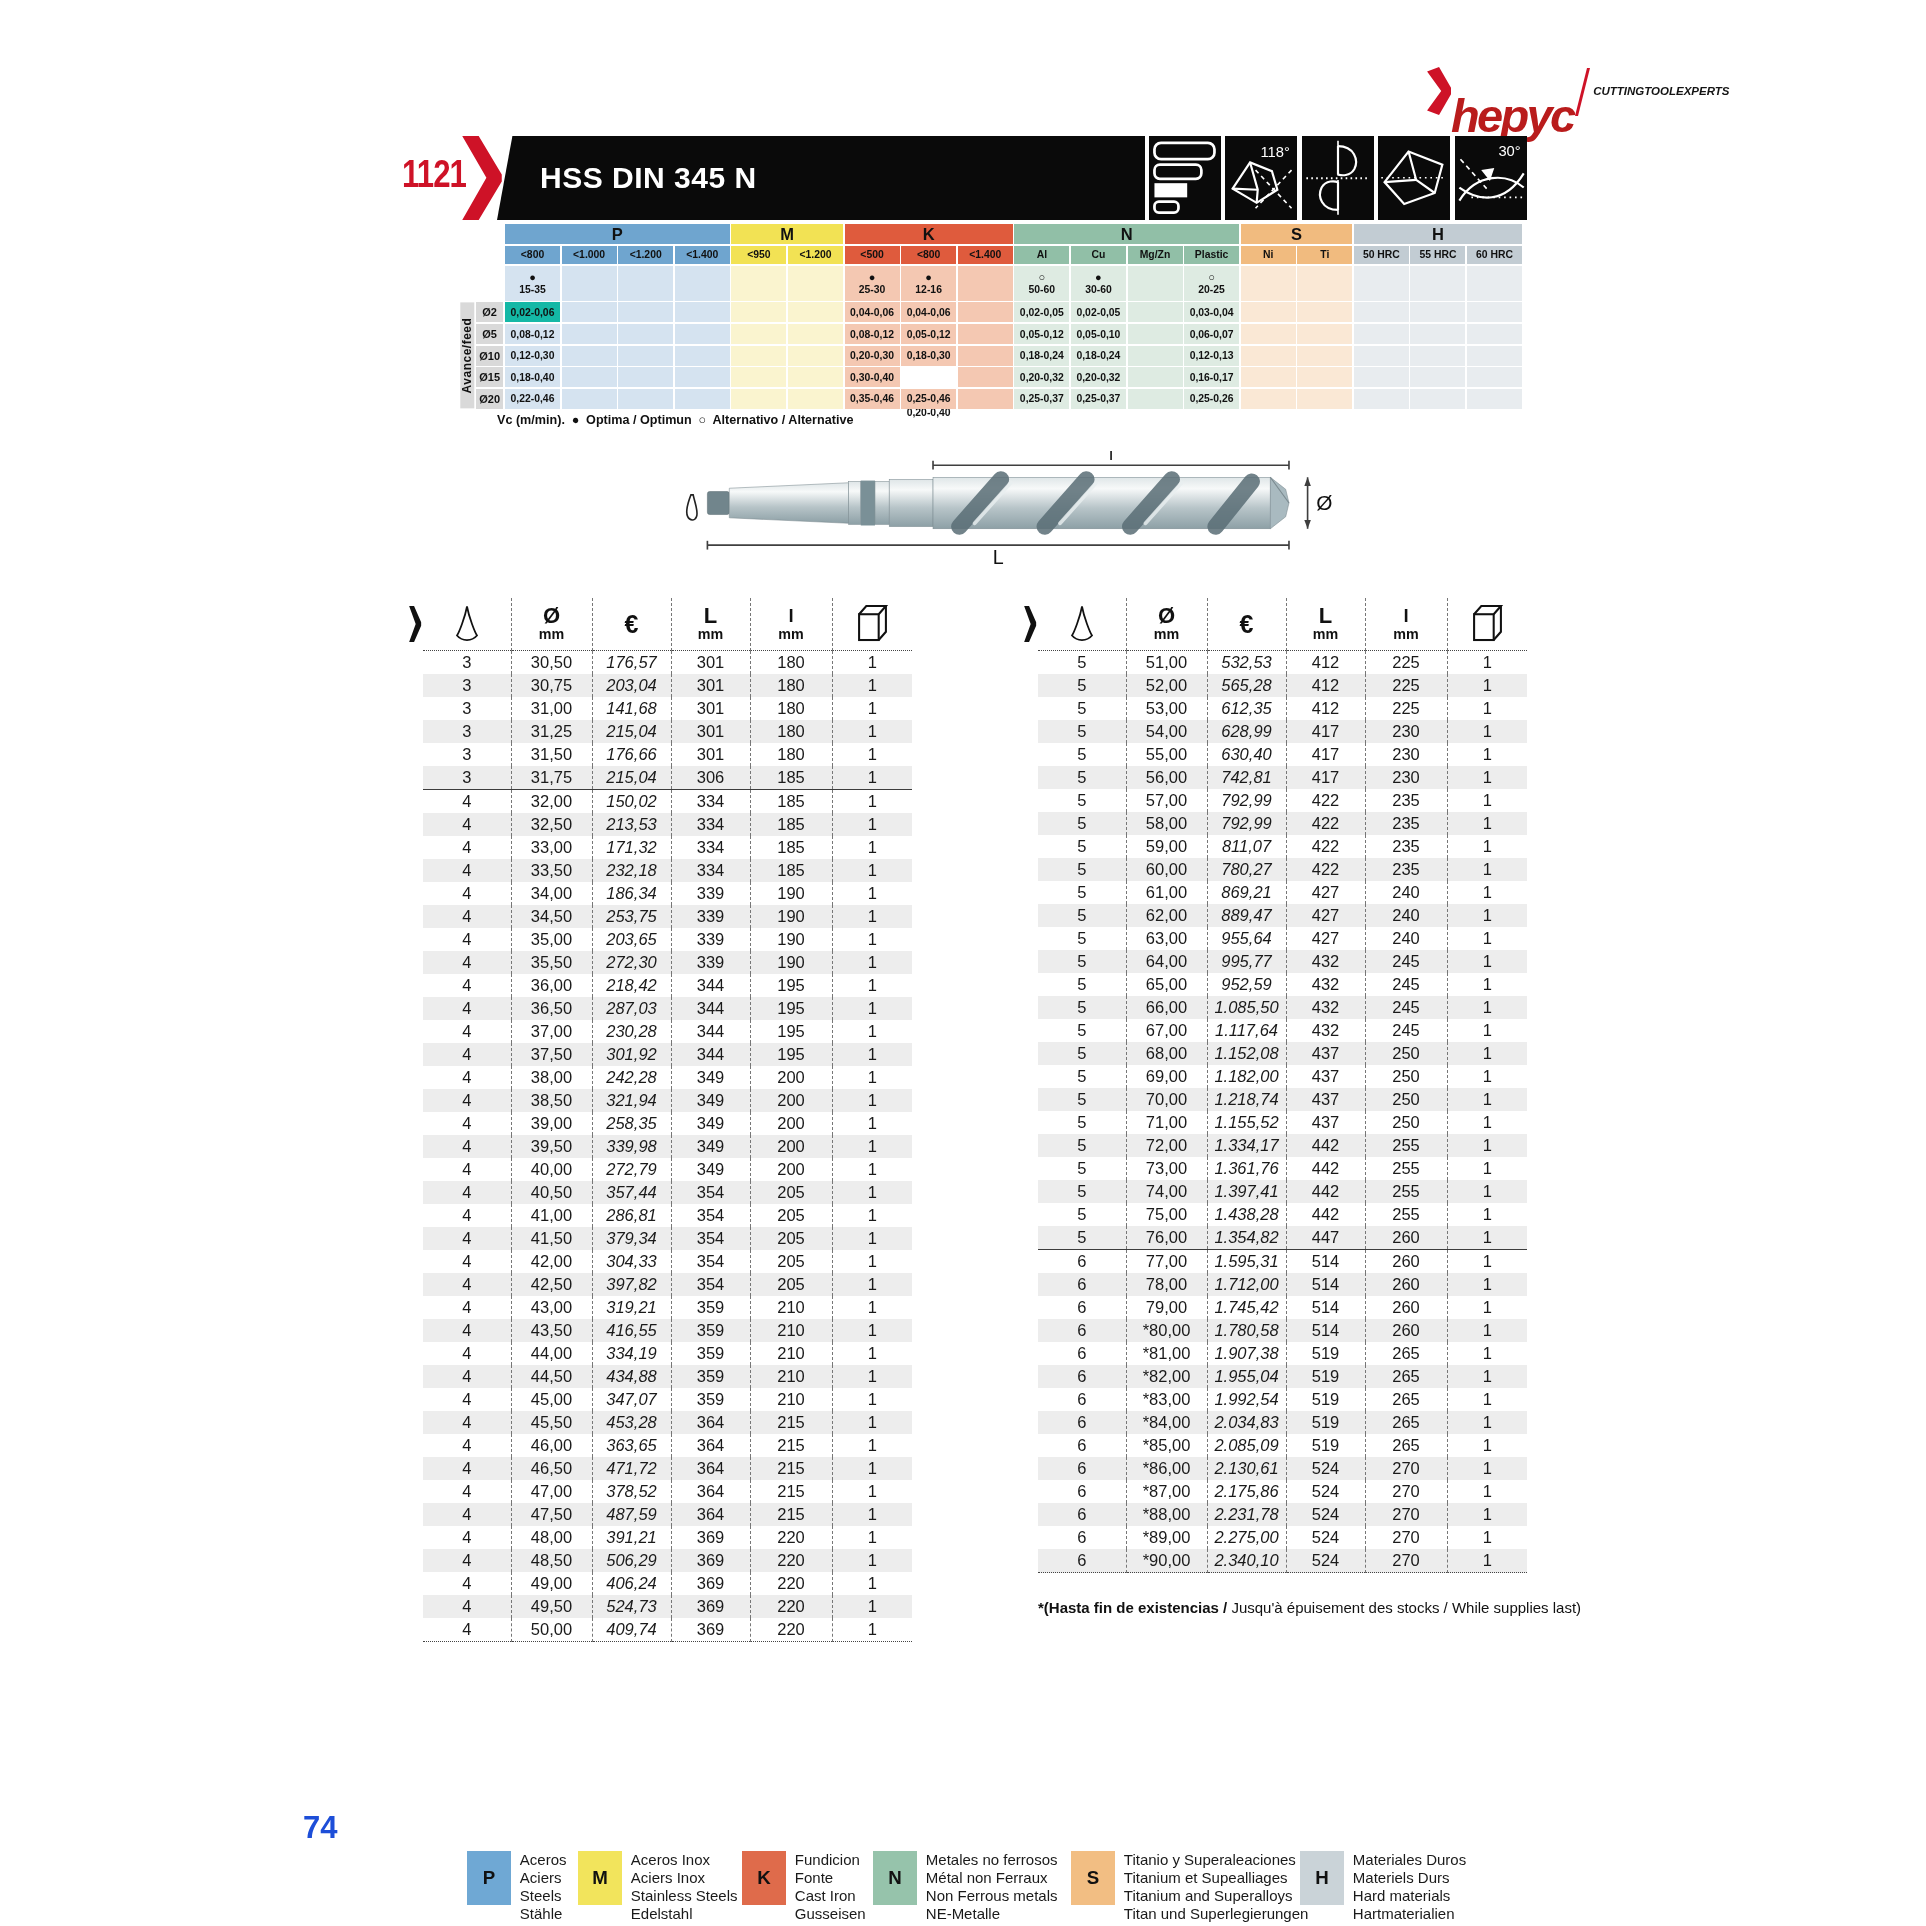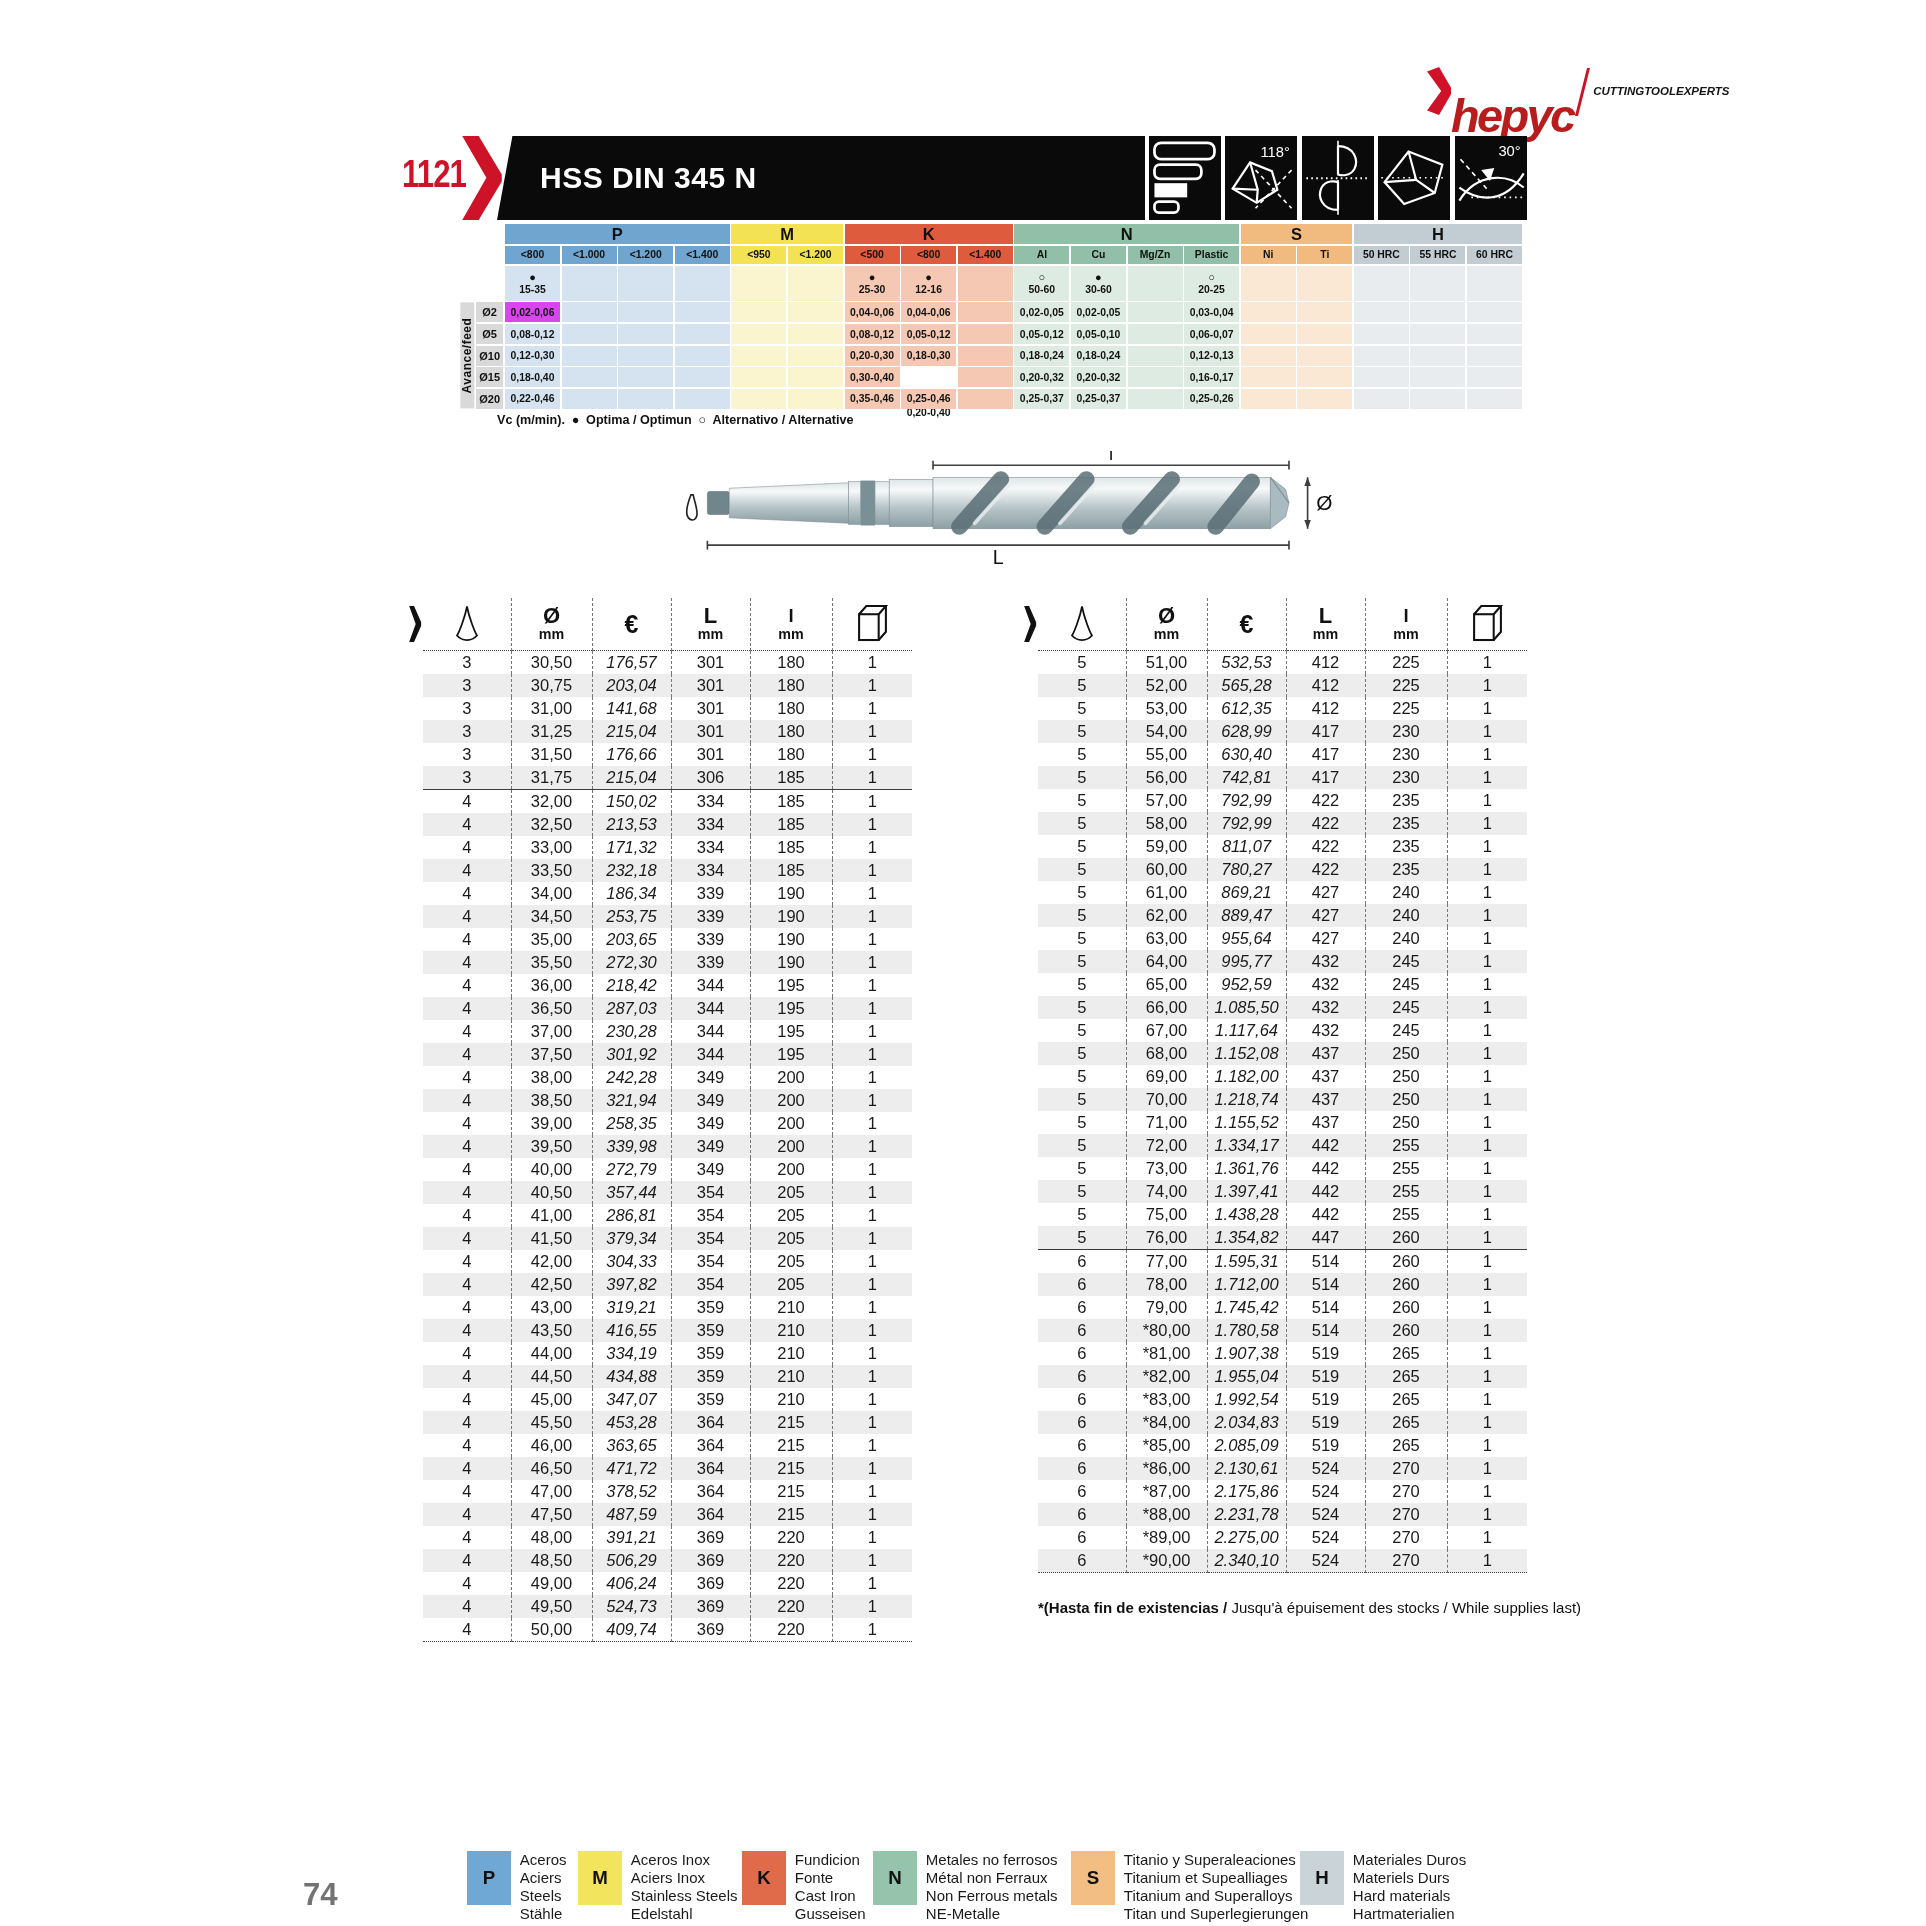--- a/index.html
+++ b/index.html
@@ -53,21 +53,21 @@
   .euro-h .h1{font-size:25px;}
   .pt-chevron{position:absolute;left:-15.4px;top:7.7px;}
   .flute{font-size:18.7px;}
   
   .footnote{position:absolute;left:1038px;top:1599px;font-size:15px;color:#111;}
   .legend-item{position:absolute;top:1851px;display:flex;gap:8.8px;}
   .legend-box{width:44px;height:54px;display:flex;align-items:center;justify-content:center;font-size:18.7px;font-weight:bold;color:#111;}
   .legend-lines{display:flex;flex-direction:column;font-size:15px;line-height:18px;color:#1a1a1a;}
   .pos-P{left:467px;} .pos-M{left:578px;} .pos-K{left:742px;}
   .pos-N{left:873px;} .pos-S{left:1071px;} .pos-H{left:1300px;}
-  .page-number{position:absolute;left:303px;top:1877px;font-size:31px;font-weight:bold;color:#737373;}
+  .page-number{position:absolute;left:303px;top:1810px;font-size:31px;font-weight:bold;color:#1d4ed8;}
 </style>
 </head>
 <body>
 
 <div class="sheet">
 
 
   <div class="logo">
     <span>
       <svg width="25" height="48" viewBox="0 0 46 88">
@@ -208,21 +208,21 @@
         <span class="dot">○</span>
         <span class="rng">20-25</span>
       </div>
       <div class="ct-vc" style="background: rgb(250, 232, 213); grid-area: 3 / 16;"></div>
       <div class="ct-vc" style="background: rgb(250, 232, 213); grid-area: 3 / 17;"></div>
       <div class="ct-vc" style="background: rgb(232, 236, 239); grid-area: 3 / 18;"></div>
       <div class="ct-vc" style="background: rgb(232, 236, 239); grid-area: 3 / 19;"></div>
       <div class="ct-vc" style="background: rgb(232, 236, 239); grid-area: 3 / 20;"></div>
       <div class="ct-axis" style="grid-area: 4 / 1 / span 5;">Avance/feed</div>
       <div class="ct-dia" style="grid-area: 4 / 2; text-align: right;">Ø2</div>
-      <div class="ct-cell" style="background: #d946ef; grid-area: 4 / 3;">0,02-0,06</div>
+      <div class="ct-cell" style="background: #14b8a6; grid-area: 4 / 3;">0,02-0,06</div>
       <div class="ct-cell" style="background: rgb(213, 227, 240); grid-area: 4 / 4;"></div>
       <div class="ct-cell" style="background: rgb(213, 227, 240); grid-area: 4 / 5;"></div>
       <div class="ct-cell" style="background: rgb(213, 227, 240); grid-area: 4 / 6;"></div>
       <div class="ct-cell" style="background: rgb(250, 244, 207); grid-area: 4 / 7;"></div>
       <div class="ct-cell" style="background: rgb(250, 244, 207); grid-area: 4 / 8;"></div>
       <div class="ct-cell" style="background: rgb(244, 200, 178); grid-area: 4 / 9;">0,04-0,06</div>
       <div class="ct-cell" style="background: rgb(244, 200, 178); grid-area: 4 / 10;">0,04-0,06</div>
       <div class="ct-cell" style="background: rgb(244, 200, 178); grid-area: 4 / 11;"></div>
       <div class="ct-cell" style="background: rgb(222, 235, 226); grid-area: 4 / 12;">0,02-0,05</div>
       <div class="ct-cell" style="background: rgb(222, 235, 226); grid-area: 4 / 13;">0,02-0,05</div>

